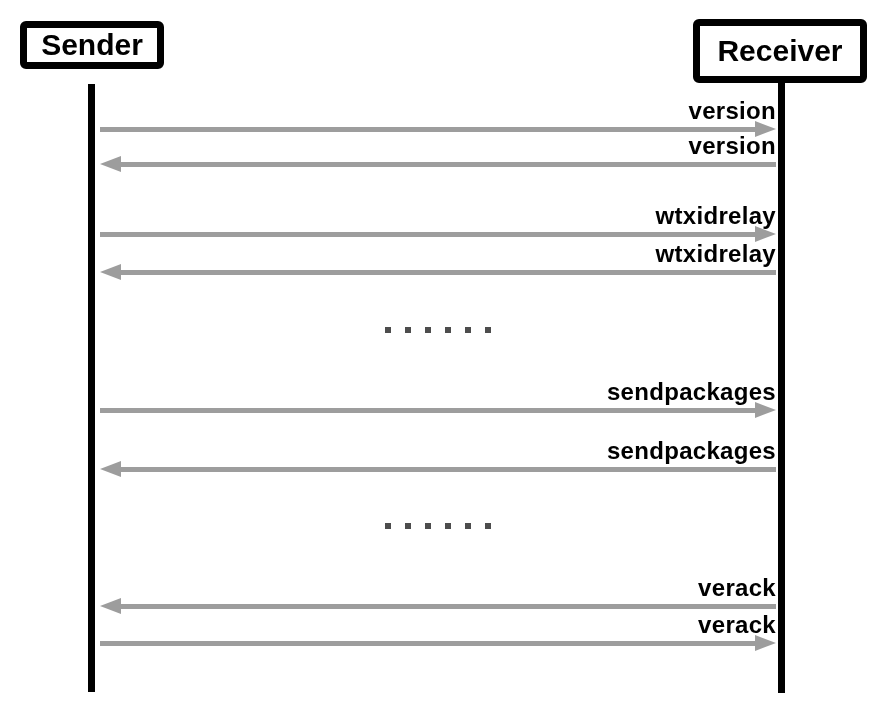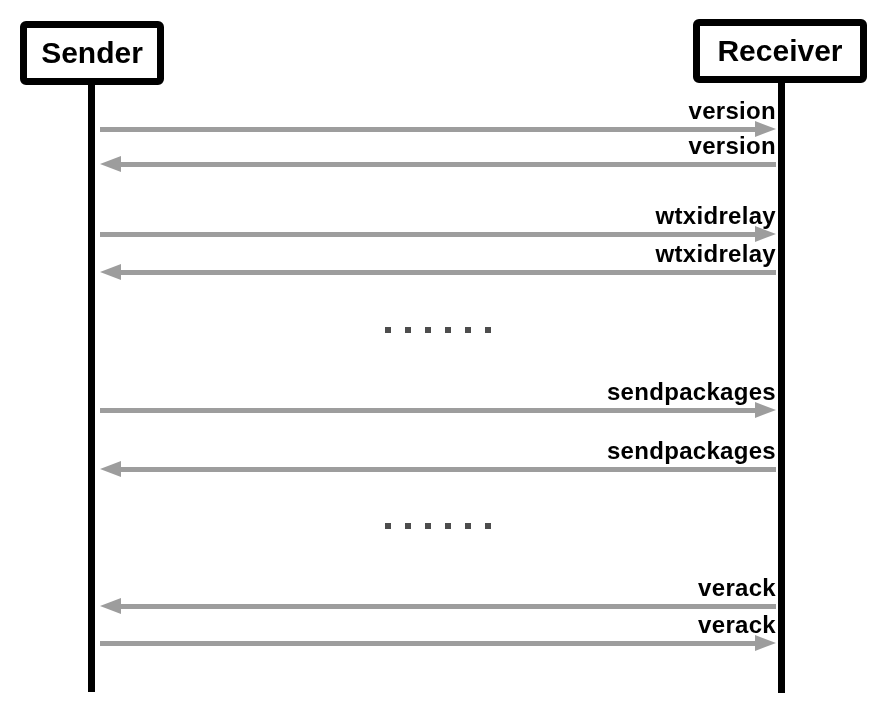--- a/index.html
+++ b/index.html
@@ -24,21 +24,21 @@
     border-radius: 6px;
     background: #ffffff;
     display: flex;
     align-items: center;
     justify-content: center;
     font-size: 30px;
     font-weight: 700;
     color: var(--label-color);
     z-index: 3;
   }
-  #sender-box   { left: 20px;  top: 21px; width: 144px; height: 64px; }
+  #sender-box   { left: 20px;  top: 21px; width: 144px; height: 48px; }
   #receiver-box { left: 693px; top: 19px; width: 174px; height: 64px; }
   .lifeline {
     position: absolute;
     width: 7px;
     background: var(--line-color);
     z-index: 2;
   }
   #sender-lifeline   { left: 88px;  top: 84px; height: 608px; }
   #receiver-lifeline { left: 778px; top: 82px; height: 611px; }
   #message-layer { position: absolute; inset: 0; z-index: 1; }

